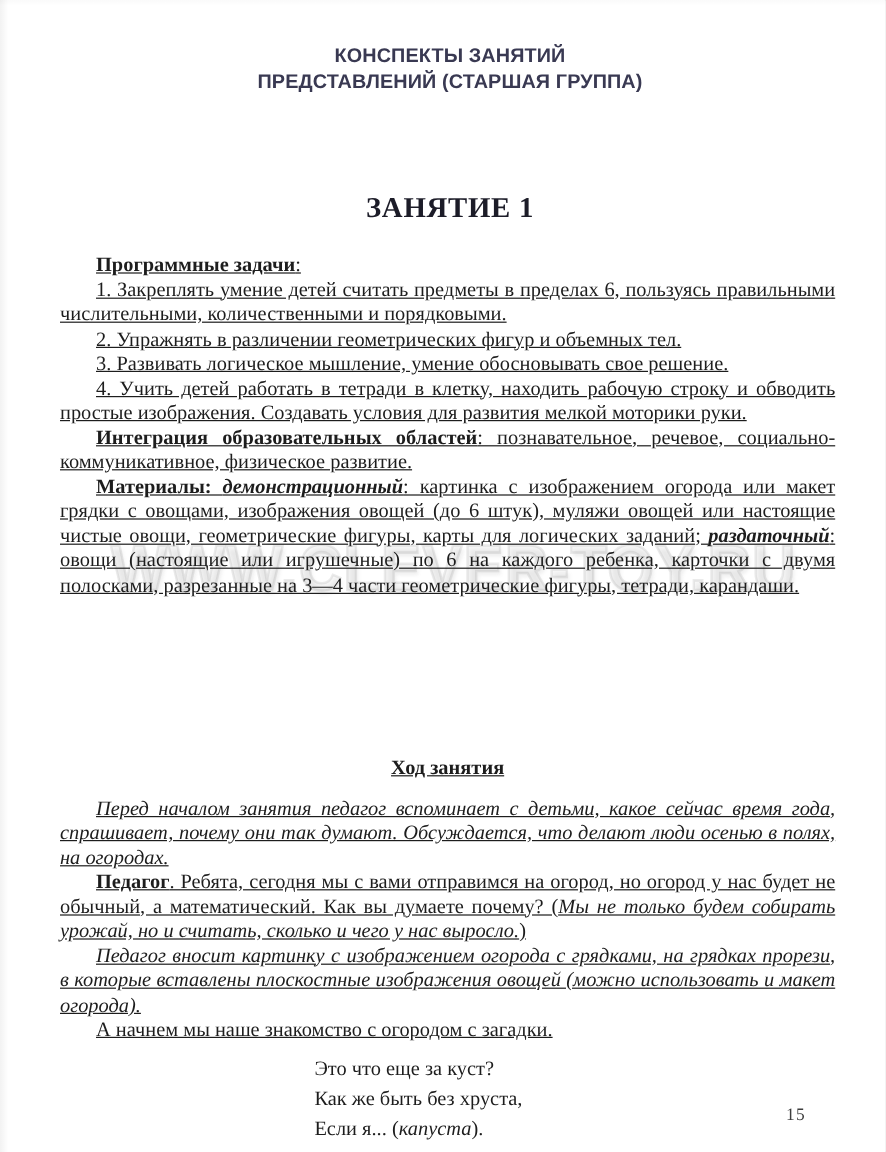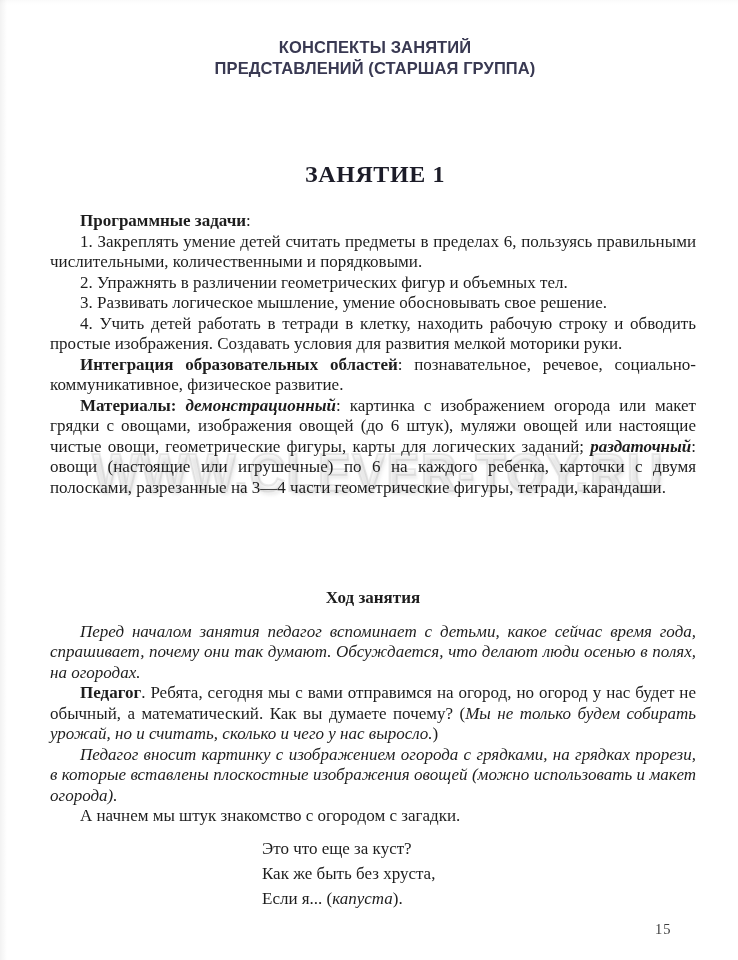--- a/index.html
+++ b/index.html
@@ -37,21 +37,21 @@
   }
 
   .page-body-upper, .page-body-lower {
     position:absolute; left:50px; width:646px;
     font-size:17px; line-height:20.5px;
     text-align:justify;
   }
   .page-body-upper { top:211px; }
   .page-body-lower { top:588px; }
 
-  .page-body-upper p, .page-body-lower p { margin:0; text-indent:30px; }
+  .page-body-upper p, .page-body-lower p { margin:0; text-indent:30px;text-decoration:underline; }
 
   .normal { font-style:normal; font-weight:normal; }
   .bold { font-weight:bold; }
   .italic { font-style:italic; }
   .bolditalic { font-weight:bold; font-style:italic; }
 
   .section-heading {
     text-align:center; font-weight:bold;
     text-indent:0 !important;
     margin:0 0 13px 0 !important;
@@ -96,26 +96,26 @@
   <div class="page-body-upper" style="color: rgb(29, 29, 29);">
       <p><span class="bold">Программные задачи</span><span class="normal">:</span></p>
       <p><span class="normal">1. Закреплять умение детей считать предметы в пределах 6, пользуясь правильными числительными, количественными и порядковыми.</span></p>
       <p><span class="normal">2. Упражнять в различении геометрических фигур и объемных тел.</span></p>
       <p><span class="normal">3. Развивать логическое мышление, умение обосновывать свое решение.</span></p>
       <p><span class="normal">4. Учить детей работать в тетради в клетку, находить рабочую строку и обводить простые изображения. Создавать условия для развития мелкой моторики руки.</span></p>
       <p><span class="bold">Интеграция образовательных областей</span><span class="normal">: познавательное, речевое, социально-коммуникативное, физическое развитие.</span></p>
       <p><span class="bold">Материалы: </span><span class="bolditalic">демонстрационный</span><span class="normal">: картинка с изображением огорода или макет грядки с овощами, изображения овощей (до 6 штук), муляжи овощей или настоящие чистые овощи, геометрические фигуры, карты для логических заданий; </span><span class="bolditalic">раздаточный</span><span class="normal">: овощи (настоящие или игрушечные) по 6 на каждого ребенка, карточки с двумя полосками, разрезанные на 3—4 части геометрические фигуры, тетради, карандаши.</span></p>
     </div>
 
-  <div class="page-body-lower" style="color: rgb(29, 29, 29);">
+  <div class="page-body-lower" style="color: rgb(29, 29, 29); margin-top: 42px;">
       <p class="section-heading">Ход занятия</p>
       <p><span class="italic">Перед началом занятия педагог вспоминает с детьми, какое сейчас время года, спрашивает, почему они так думают. Обсуждается, что делают люди осенью в полях, на огородах.</span></p>
       <p><span class="bold">Педагог</span><span class="normal">. Ребята, сегодня мы с вами отправимся на огород, но огород у нас будет не обычный, а математический. Как вы думаете почему? (</span><span class="italic">Мы не только будем собирать урожай, но и считать, сколько и чего у нас выросло.</span><span class="normal">)</span></p>
       <p><span class="italic">Педагог вносит картинку с изображением огорода с грядками, на грядках прорези, в которые вставлены плоскостные изображения овощей (можно использовать и макет огорода).</span></p>
-      <p><span class="normal">А начнем мы штук знакомство с огородом с загадки.</span></p>
+      <p><span class="normal">А начнем мы наше знакомство с огородом с загадки.</span></p>
       <div class="verse">
         <div><span class="normal">Это что еще за куст?</span></div>
         <div><span class="normal">Как же быть без хруста,</span></div>
         <div><span class="normal">Если я... (</span><span class="italic">капуста</span><span class="normal">).</span></div>
       </div>
     </div>
 
   <div class="page-number">15</div>
 
 </div>

